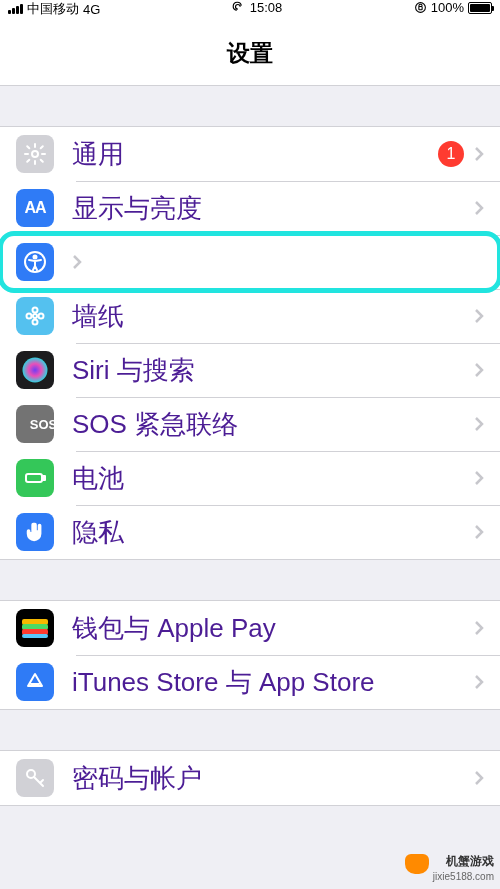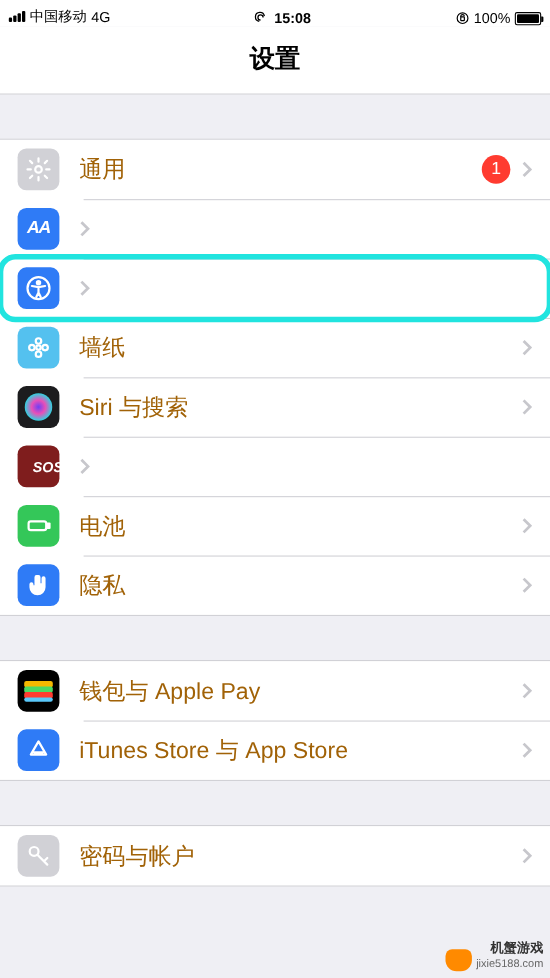--- a/index.html
+++ b/index.html
@@ -8,21 +8,21 @@
       height: 889px;
       font-family: -apple-system, "Helvetica Neue", sans-serif;
       background: #efeff4;
       position: relative;
       overflow: hidden;
     }
     .status-bar {
       height: 24px;
       background: #fff;
       display: flex;
-      align-items: flex-end;
+      align-items: flex-start;
       justify-content: space-between;
       padding: 0 8px;
       font-size: 13px;
       font-weight: 500;
     }
     .status-left, .status-right, .status-center { display: flex; align-items: center; gap: 4px; }
     .signal-bars { display: inline-flex; align-items: flex-end; gap: 1px; }
     .signal-bars span { width: 3px; background: #000; border-radius: 1px; }
     .signal-bars span:nth-child(1){height:4px}.signal-bars span:nth-child(2){height:6px}.signal-bars span:nth-child(3){height:8px}.signal-bars span:nth-child(4){height:10px}
     .battery { display: inline-flex; align-items: center; }
@@ -51,41 +51,40 @@
       content: '';
       position: absolute; left: 76px; right: 0; top: 0;
       height: 1px; background: #d1d1d6;
     }
     .icon-box {
       width: 38px; height: 38px;
       border-radius: 8px;
       display: flex; align-items: center; justify-content: center;
       flex-shrink: 0;
       margin-right: 18px;
-      font-style: italic;
-    }
-    .row-label { flex: 1; font-size: 21px; color: #a16207; }
+    }
+    .row-label { flex: 1; font-size: 26px; color: #4c1d95; }
     .badge {
       background: #ff3b30; color: #fff;
       min-width: 26px; height: 26px; border-radius: 13px;
       display: inline-flex; align-items: center; justify-content: center;
       font-size: 16px; margin-right: 10px;
     }
     .chevron { color: #c7c7cc; flex-shrink: 0; }
     .highlight-ring {
       position: absolute;
       border: 5px solid #21e4df;
       border-radius: 16px;
       pointer-events: none;
       z-index: 10;
     }
     .watermark {
       position: absolute; right: 6px; bottom: 6px;
       font-size: 12px; color: #666; text-align: right; line-height: 1.3;
-      display: flex; align-items: flex-end; gap: 4px;
+      display: flex; align-items: flex-start; gap: 4px;
     }
     .watermark-logo {
       width: 24px; height: 20px; background: #ff8a00; border-radius: 6px 6px 10px 10px;
       position: relative;
     }
     svg { display: block; }
   </style>
 </head>
 <body>
 
@@ -97,21 +96,21 @@
         <span></span>
         <span></span>
       </span>
     <span>中国移动</span>
     <span>4G</span>
   </div>
   <div class="status-center">
     <svg width="14" height="14" viewBox="0 0 24 24" fill="none" stroke="#000" stroke-width="2">
         <path d="M10 14a4 4 0 1 1 4-4M8 16a7 7 0 1 1 8-8"></path>
       </svg>
-    <span style="font-weight:700">15:08</span>
+    <span style="font-weight:400">15:08</span>
   </div>
   <div class="status-right">
     <svg width="13" height="13" viewBox="0 0 24 24" fill="none" stroke="#000" stroke-width="2">
         <circle cx="12" cy="12" r="9"></circle>
         <rect x="9" y="10" width="6" height="6" rx="1"></rect>
         <path d="M9 10v-1a3 3 0 0 1 6 0"></path>
       </svg>
     <span>100%</span>
     <span class="battery">
         <span class="battery-body">
@@ -138,20 +137,21 @@
         <span class="chevron">
           <svg width="10" height="16" viewBox="0 0 10 16" fill="none" stroke="#c7c7cc" stroke-width="2.5">
             <path d="M2 2l6 6-6 6"></path>
           </svg>
         </span>
       </div>
       <div class="row">
         <div class="icon-box" style="background: rgb(47, 123, 246);">
           <span style="color:#fff;font-weight:600;font-size:16px;letter-spacing:-1px">AA</span>
         </div>
+        <div class="row-label">显示与亮度</div>
         <span class="chevron">
           <svg width="10" height="16" viewBox="0 0 10 16" fill="none" stroke="#c7c7cc" stroke-width="2.5">
             <path d="M2 2l6 6-6 6"></path>
           </svg>
         </span>
       </div>
       <div class="row">
         <div class="icon-box" style="background: rgb(47, 123, 246);">
           <svg width="24" height="24" viewBox="0 0 24 24" fill="none" stroke="#fff" stroke-width="2" stroke-linecap="round" stroke-linejoin="round">
             <circle cx="12" cy="12" r="10"></circle>
@@ -196,23 +196,24 @@
           </svg>
         </div>
         <div class="row-label">Siri 与搜索</div>
         <span class="chevron">
           <svg width="10" height="16" viewBox="0 0 10 16" fill="none" stroke="#c7c7cc" stroke-width="2.5">
             <path d="M2 2l6 6-6 6"></path>
           </svg>
         </span>
       </div>
       <div class="row">
-        <div class="icon-box" style="background: #7f1d1d; padding-left: 17px;">
+        <div class="icon-box" style="background: #737373; padding-left: 17px;">
           <span style="color:#fff;font-weight:700;font-size:13px">SOS</span>
         </div>
+        <div class="row-label">SOS 紧急联络</div>
         <span class="chevron">
           <svg width="10" height="16" viewBox="0 0 10 16" fill="none" stroke="#c7c7cc" stroke-width="2.5">
             <path d="M2 2l6 6-6 6"></path>
           </svg>
         </span>
       </div>
       <div class="row">
         <div class="icon-box" style="background: rgb(52, 199, 89);">
           <svg width="24" height="24" viewBox="0 0 24 24" fill="none" stroke="#fff" stroke-width="2" stroke-linecap="round" stroke-linejoin="round">
             <rect x="3" y="8" width="16" height="8" rx="2" fill="none"></rect>

